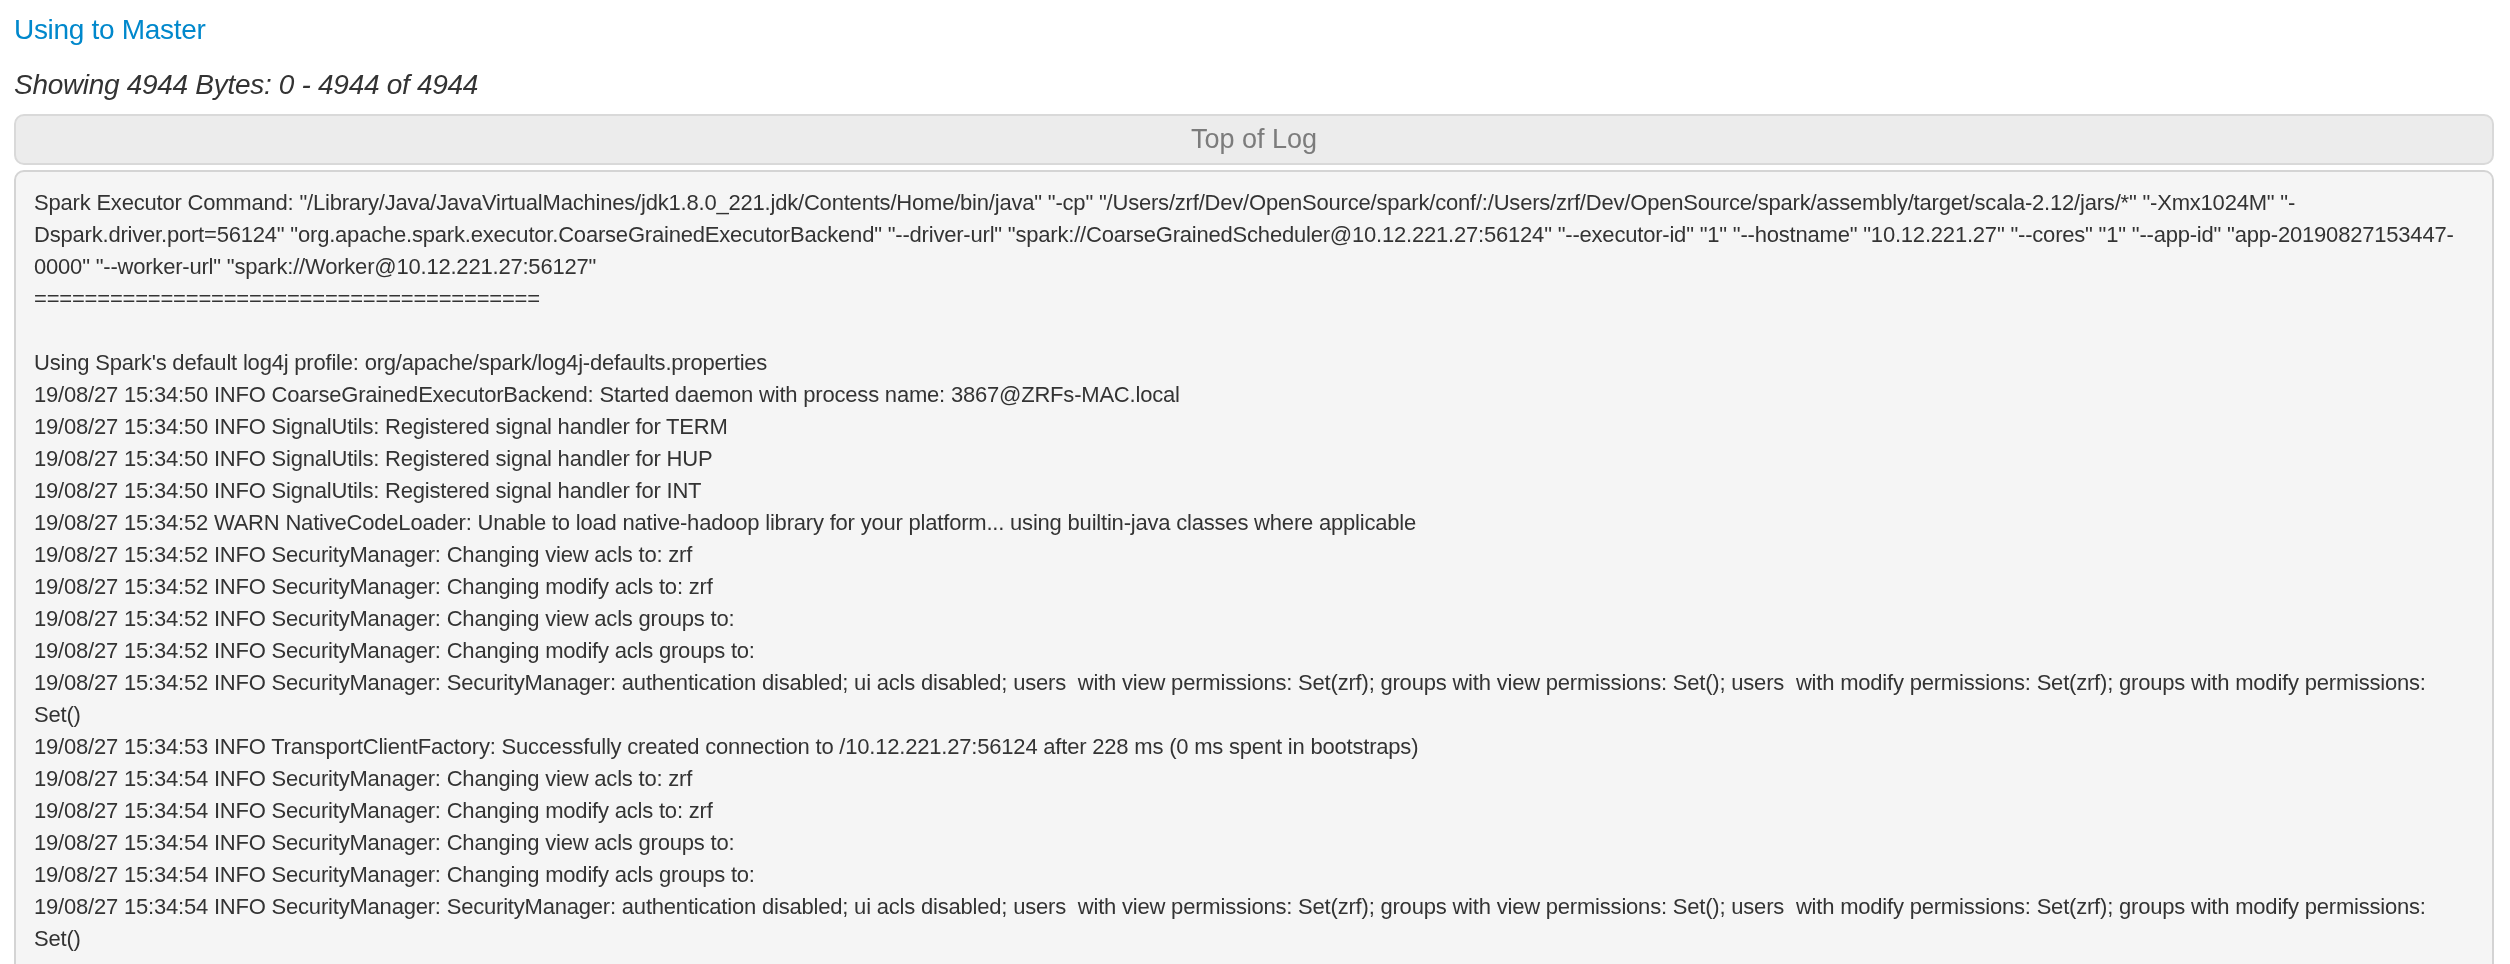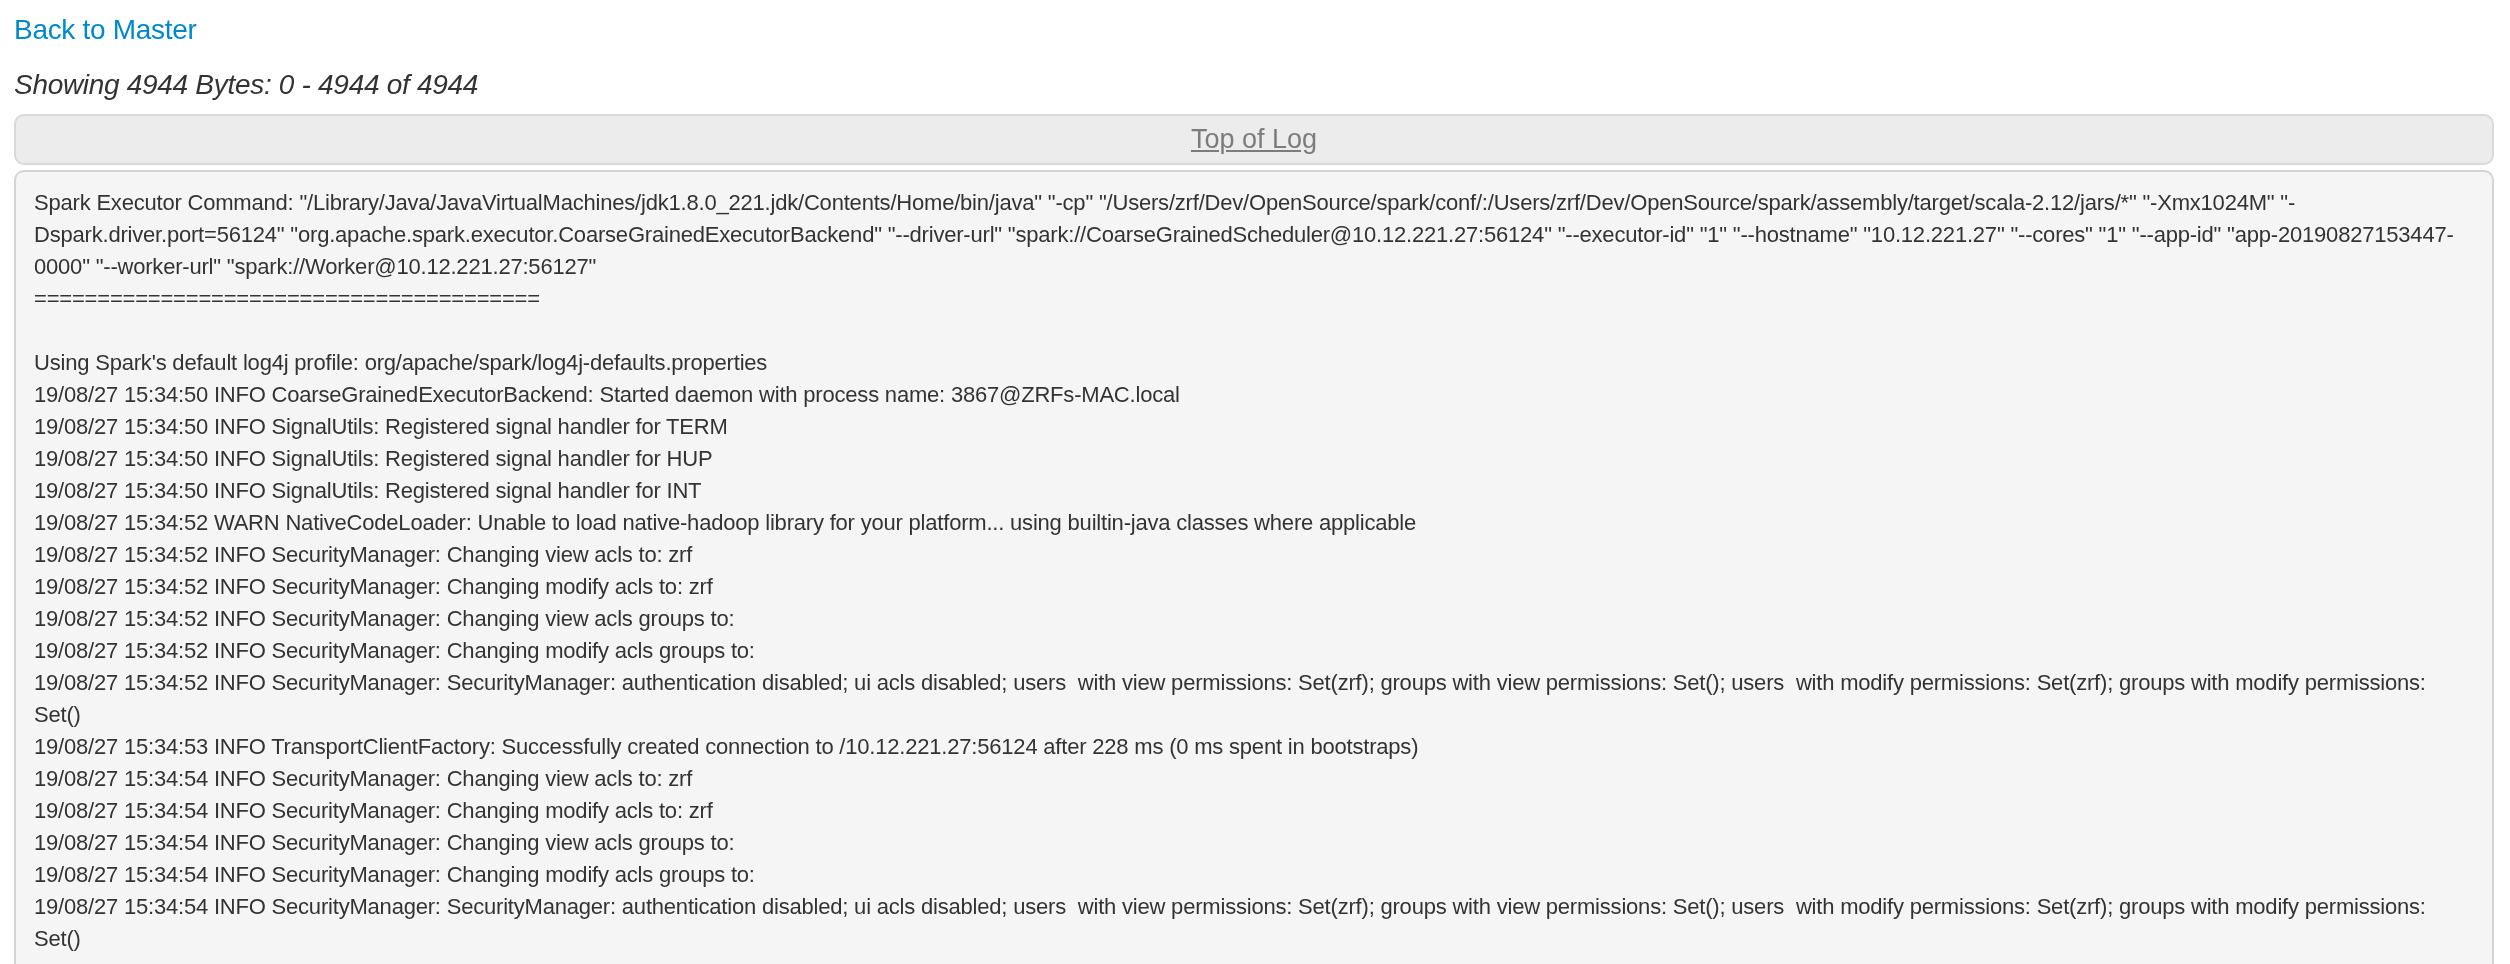--- a/index.html
+++ b/index.html
@@ -40,21 +40,20 @@
     background: #ececec;
     border: 2px solid #d9d9d9;
     border-radius: 10px;
     text-align: center;
     font-size: 27px;
     line-height: 31px;
     color: #7c7c7c;
     padding: 8px 0;
     margin: 4px 0 5px 0;
     box-sizing: border-box;
-    text-decoration: underline;
   }
   .log-pre {
     background: #f5f5f5;
     border: 2px solid #d4d4d4;
     border-radius: 10px;
     margin: 0;
     padding: 15px 18px 16px 18px;
     font-family: "Liberation Sans", "DejaVu Sans", sans-serif;
     font-size: 22px;
     line-height: 32px;
@@ -66,21 +65,21 @@
     box-sizing: border-box;
     min-height: 810px;
   }
 </style>
 </head>
 <body>
 
 <div class="page">
 
   <div class="nav-row">
-    <a href="#" class="back-link">Back to Master</a>
+    <a href="#" class="back-link">Using to Master</a>
   </div>
 
   <p class="byte-info">Showing 4944 Bytes: 0 - 4944 of 4944</p>
 
   <div class="top-banner">
     <span>Top of Log</span>
   </div>
 
   <pre class="log-pre">Spark Executor Command: "/Library/Java/JavaVirtualMachines/jdk1.8.0_221.jdk/Contents/Home/bin/java" "-cp" "/Users/zrf/Dev/OpenSource/spark/conf/:/Users/zrf/Dev/OpenSource/spark/assembly/target/scala-2.12/jars/*" "-Xmx1024M" "-Dspark.driver.port=56124" "org.apache.spark.executor.CoarseGrainedExecutorBackend" "--driver-url" "spark://CoarseGrainedScheduler@10.12.221.27:56124" "--executor-id" "1" "--hostname" "10.12.221.27" "--cores" "1" "--app-id" "app-20190827153447-0000" "--worker-url" "spark://Worker@10.12.221.27:56127"
 ========================================

